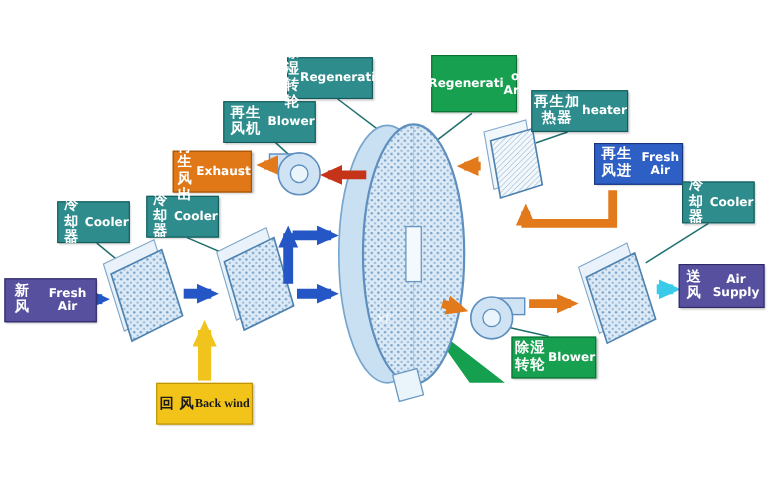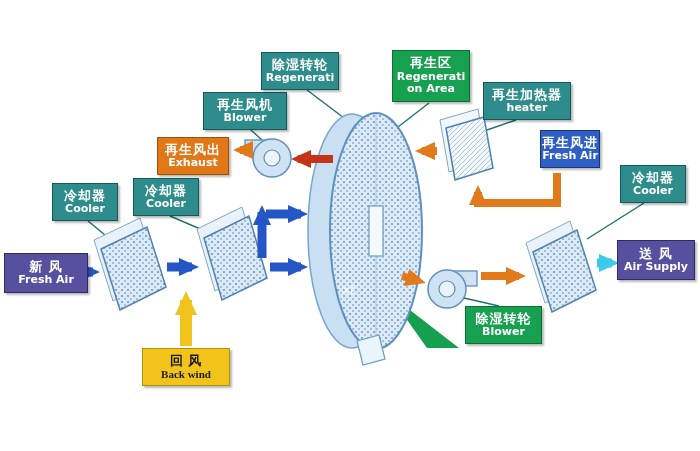--- a/index.html
+++ b/index.html
@@ -3,21 +3,21 @@
 <meta charset="utf-8">
 <style>
   html,body{margin:0;padding:0;background:#ffffff;}
   .stage{
     position:relative;width:700px;height:451px;background:#ffffff;overflow:hidden;
     font-family:"DejaVu Sans","Liberation Sans",sans-serif;
   }
   .stage svg{position:absolute;left:0;top:0;}
   .label{
     position:absolute;box-sizing:border-box;
-    display:flex;flex-direction:column;align-items:center;justify-content:center;
+    display:flex;flex-direction:row;align-items:center;justify-content:center;
     text-align:center;color:#fff;font-weight:bold;line-height:1.12;
     border:1px solid rgba(10,25,60,.55);
     box-shadow:1.5px 1.5px 2px rgba(0,0,0,.28);
   }
   .label .zh{font-size:13px;letter-spacing:1px;}
   .label .en{font-size:11px;}
   .label .en.tight{font-size:10.5px;letter-spacing:0;}
   .purple{background:#57509E;border-color:#2F2A66;}
   .teal{background:#2E8C8C;border-color:#145A5A;}
   .orange{background:#E07818;border-color:#9E5208;}
@@ -169,21 +169,21 @@
     <div class="zh">再生区</div>
     <div class="en">Regenerati</div>
     <div class="en">on Area</div>
   </div>
 
   <div class="label teal" style="left:483px;top:82px;width:88px;height:38px">
     <div class="zh">再生加热器</div>
     <div class="en">heater</div>
   </div>
 
-  <div class="label blue" style="left:540px;top:130px;width:60px;height:38px">
+  <div class="label blue" style="left:540px;top:130px;width:81px;height:38px">
     <div class="zh">再生风进</div>
     <div class="en">Fresh Air</div>
   </div>
 
   <div class="label teal" style="left:620px;top:165px;width:66px;height:38px">
     <div class="zh">冷却器</div>
     <div class="en">Cooler</div>
   </div>
 
   <div class="label purple" style="left:617px;top:240px;width:78px;height:40px">

